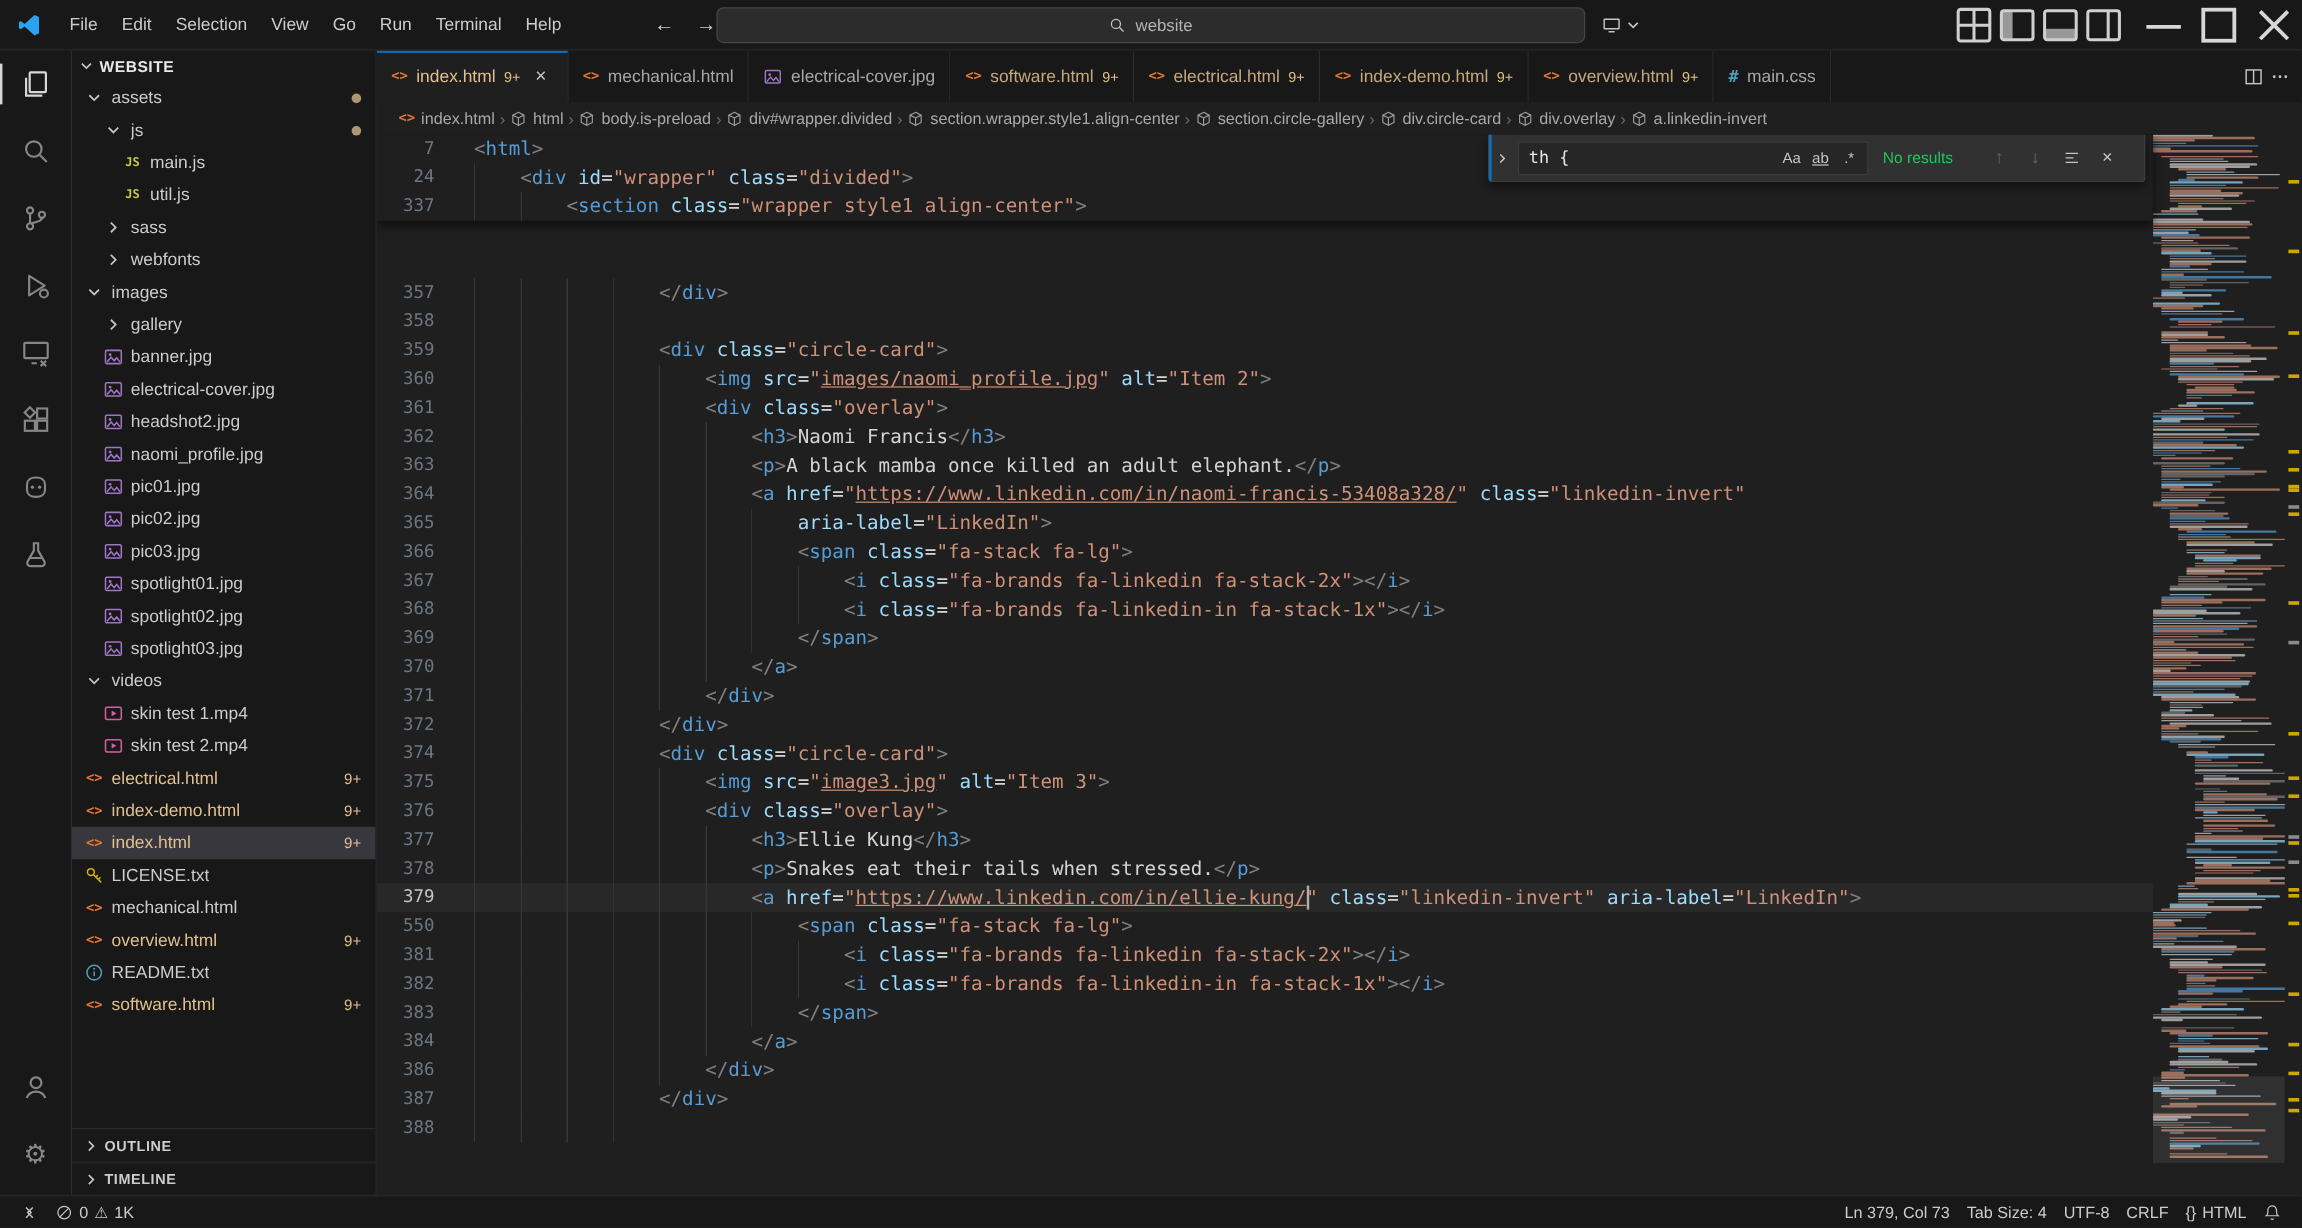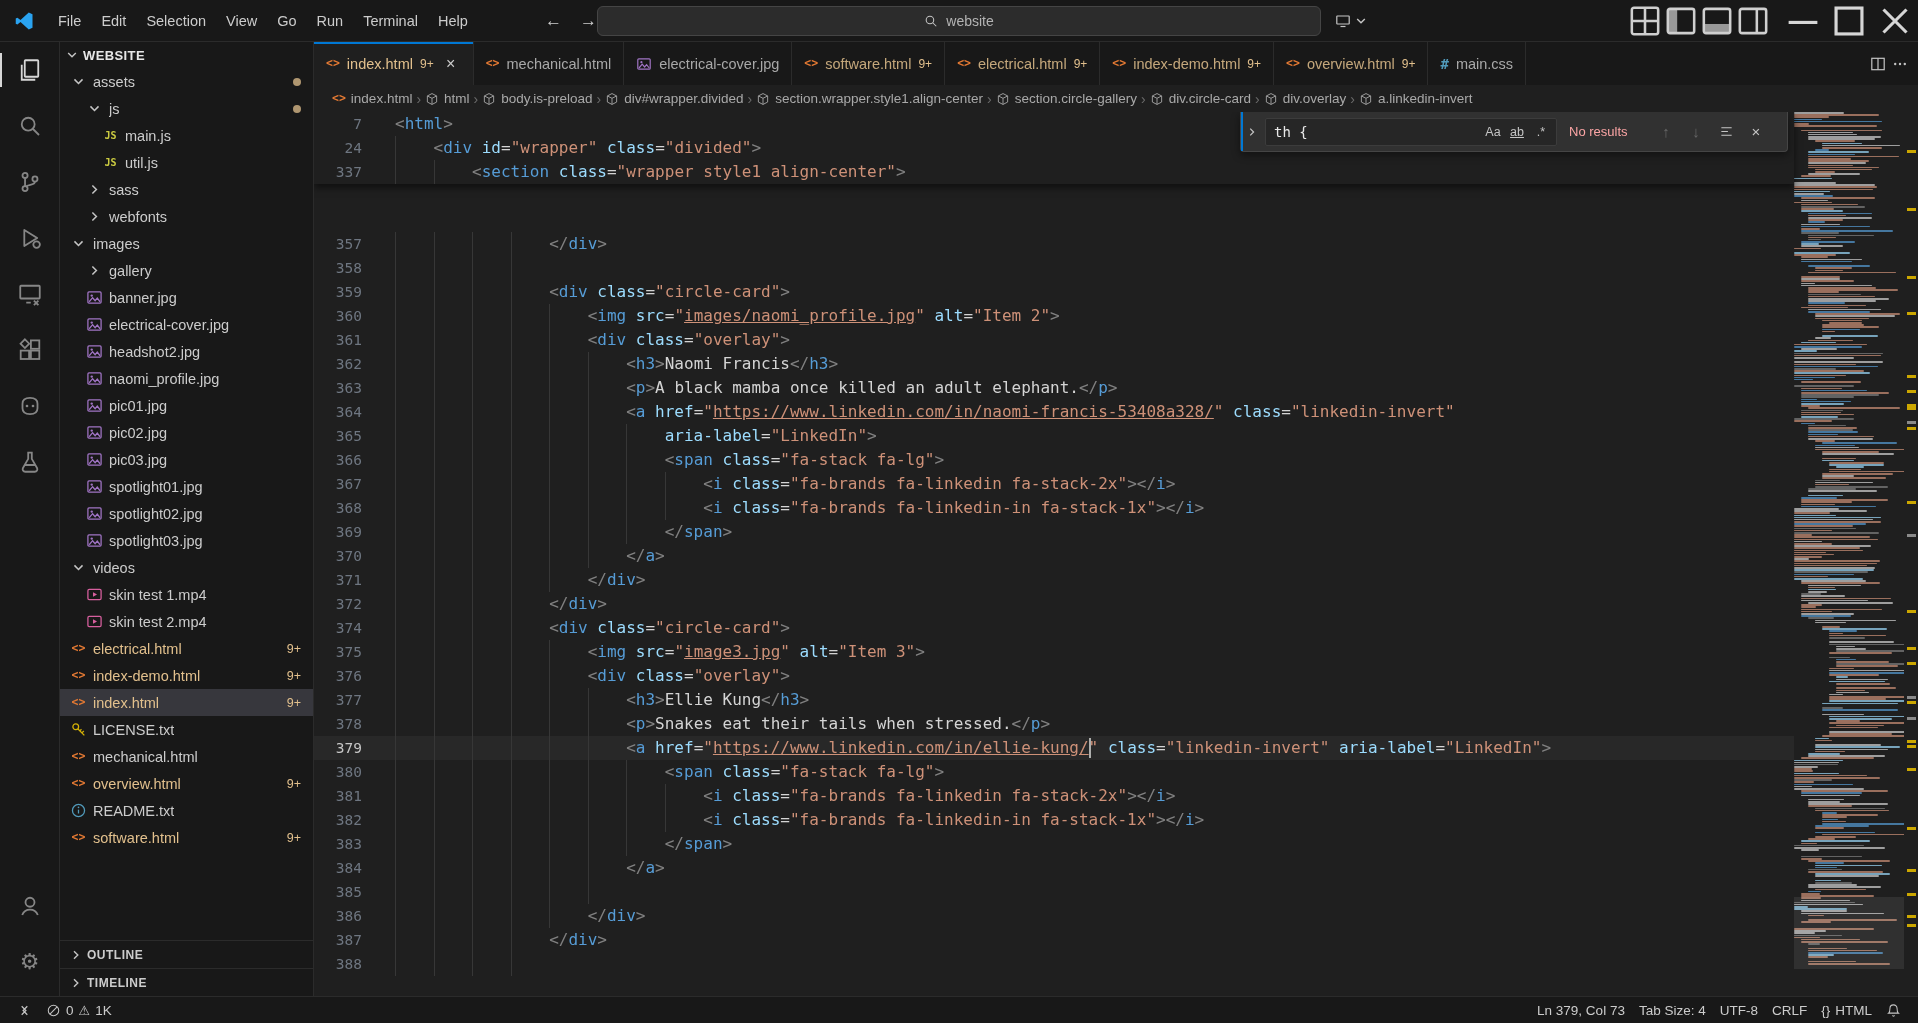--- a/index.html
+++ b/index.html
@@ -111,21 +111,21 @@
   #find-grip{width:20px;height:100%;display:flex;align-items:center;justify-content:center;color:#c5c5c5;
     border-left:2px solid #0078d4}
   #find-grip svg{width:14px;height:14px}
   #find-input{flex:0 0 292px;height:28px;background:#262626;border:1px solid #3c3c3c;border-radius:2px;
     display:flex;align-items:center;padding:0 3px 0 8px;font-family:"DejaVu Sans Mono",monospace;
     font-size:14px;color:#e8e8e8}
   #find-input .value{flex:1;text-align:left}
   .find-toggle{width:24px;height:24px;display:flex;align-items:center;justify-content:center;
     border-radius:3px;color:#c5c5c5;font-size:12.5px;font-family:"Liberation Sans",sans-serif}
   .find-toggle.word span{text-decoration:underline}
-  #find-results{font-size:13px;color:#fca5a5;padding:0 8px;min-width:88px}
+  #find-results{font-size:13px;color:#22c55e;padding:0 8px;min-width:88px}
   .find-btn{width:26px;height:26px;display:flex;align-items:center;justify-content:center;border-radius:4px;
     color:#c5c5c5;font-size:15px}
   .find-btn.disabled{opacity:.35}
   .find-btn svg{width:15px;height:15px}
 
   
   #statusbar{position:absolute;left:0;right:0;bottom:0;height:27px;background:#181818;border-top:1px solid #2b2b2b;
     display:flex;align-items:center;font-size:13.5px;color:#cccccc;padding:0 10px}
   .sb-item{display:flex;align-items:center;gap:5px;padding:0 7px;height:100%}
   .sb-item svg{width:15px;height:15px}
@@ -819,42 +819,38 @@
         </div>
         <div class="code-line">
           <span class="ln">378</span>
           <span class="lc"><span class="ig"></span><span class="ig"></span><span class="ig"></span><span class="ig"></span><span class="ig"></span><span class="ig"></span><span class="tk-p">&lt;</span><span class="tk-t">p</span><span class="tk-p">&gt;</span><span class="tk-x">Snakes eat their tails when stressed.</span><span class="tk-p">&lt;/</span><span class="tk-t">p</span><span class="tk-p">&gt;</span></span>
         </div>
         <div class="code-line current">
           <span class="ln">379</span>
           <span class="lc"><span class="ig"></span><span class="ig"></span><span class="ig"></span><span class="ig"></span><span class="ig"></span><span class="ig"></span><span class="tk-p">&lt;</span><span class="tk-t">a</span><span class="tk-a"> href</span><span class="tk-o">=</span><span class="tk-s">"</span><span class="tk-u">https://www.linkedin.com/in/ellie-kung/</span><span class="tk-s">"</span><span class="tk-a"> class</span><span class="tk-o">=</span><span class="tk-s">"linkedin-invert"</span><span class="tk-a"> aria-label</span><span class="tk-o">=</span><span class="tk-s">"LinkedIn"</span><span class="tk-p">&gt;</span><span class="cursor" style="left:calc(33px + 72ch)"></span></span>
         </div>
         <div class="code-line">
-          <span class="ln">380</span>
+          <span class="ln">550</span>
           <span class="lc"><span class="ig"></span><span class="ig"></span><span class="ig"></span><span class="ig"></span><span class="ig"></span><span class="ig"></span><span class="ig"></span><span class="tk-p">&lt;</span><span class="tk-t">span</span><span class="tk-a"> class</span><span class="tk-o">=</span><span class="tk-s">"fa-stack fa-lg"</span><span class="tk-p">&gt;</span></span>
         </div>
         <div class="code-line">
           <span class="ln">381</span>
           <span class="lc"><span class="ig"></span><span class="ig"></span><span class="ig"></span><span class="ig"></span><span class="ig"></span><span class="ig"></span><span class="ig"></span><span class="ig"></span><span class="tk-p">&lt;</span><span class="tk-t">i</span><span class="tk-a"> class</span><span class="tk-o">=</span><span class="tk-s">"fa-brands fa-linkedin fa-stack-2x"</span><span class="tk-p">&gt;&lt;/</span><span class="tk-t">i</span><span class="tk-p">&gt;</span></span>
         </div>
         <div class="code-line">
           <span class="ln">382</span>
           <span class="lc"><span class="ig"></span><span class="ig"></span><span class="ig"></span><span class="ig"></span><span class="ig"></span><span class="ig"></span><span class="ig"></span><span class="ig"></span><span class="tk-p">&lt;</span><span class="tk-t">i</span><span class="tk-a"> class</span><span class="tk-o">=</span><span class="tk-s">"fa-brands fa-linkedin-in fa-stack-1x"</span><span class="tk-p">&gt;&lt;/</span><span class="tk-t">i</span><span class="tk-p">&gt;</span></span>
         </div>
         <div class="code-line">
           <span class="ln">383</span>
           <span class="lc"><span class="ig"></span><span class="ig"></span><span class="ig"></span><span class="ig"></span><span class="ig"></span><span class="ig"></span><span class="ig"></span><span class="tk-p">&lt;/</span><span class="tk-t">span</span><span class="tk-p">&gt;</span></span>
         </div>
         <div class="code-line">
           <span class="ln">384</span>
           <span class="lc"><span class="ig"></span><span class="ig"></span><span class="ig"></span><span class="ig"></span><span class="ig"></span><span class="ig"></span><span class="tk-p">&lt;/</span><span class="tk-t">a</span><span class="tk-p">&gt;</span></span>
-        </div>
-        <div class="code-line">
-          <span class="ln">385</span>
-          <span class="lc"><span class="ig"></span><span class="ig"></span><span class="ig"></span><span class="ig"></span><span class="ig"></span><span class="ig"></span></span>
         </div>
         <div class="code-line">
           <span class="ln">386</span>
           <span class="lc"><span class="ig"></span><span class="ig"></span><span class="ig"></span><span class="ig"></span><span class="ig"></span><span class="tk-p">&lt;/</span><span class="tk-t">div</span><span class="tk-p">&gt;</span></span>
         </div>
         <div class="code-line">
           <span class="ln">387</span>
           <span class="lc"><span class="ig"></span><span class="ig"></span><span class="ig"></span><span class="ig"></span><span class="tk-p">&lt;/</span><span class="tk-t">div</span><span class="tk-p">&gt;</span></span>
         </div>
         <div class="code-line">

